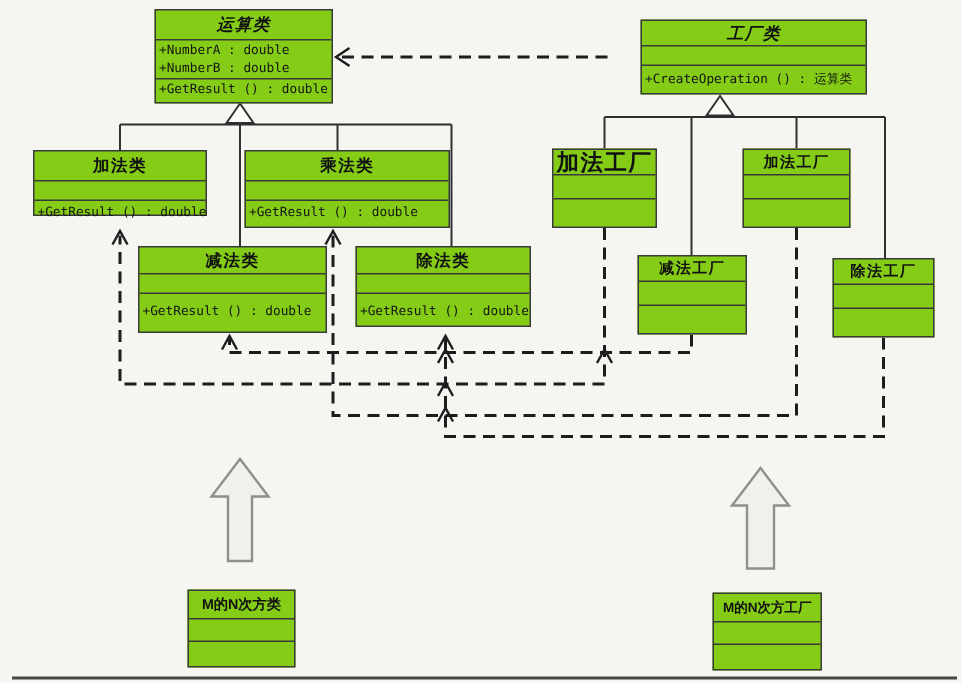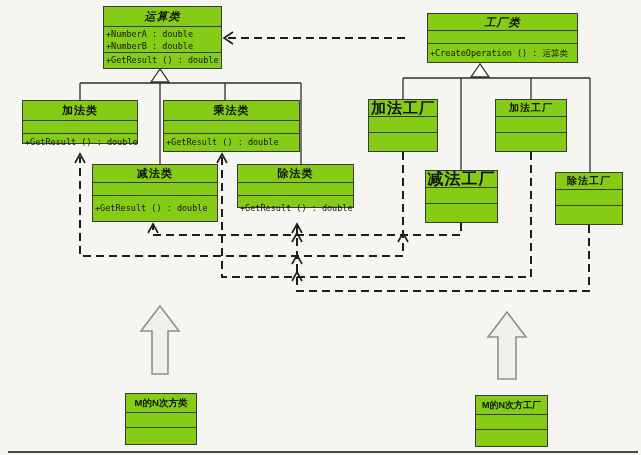--- a/index.html
+++ b/index.html
@@ -127,42 +127,42 @@
   </div>
 
   <div class="cls" style="left:92px;top:164px;width:126px;height:58px">
     <div class="t" style="height:18px">减法类</div>
     <div class="s" style="height:13px"></div>
     <div class="s last" style="height:24px">
       <div>+GetResult () : double</div>
     </div>
   </div>
 
-  <div class="cls" style="left:237px;top:164px;width:117px;height:44px">
+  <div class="cls" style="left:237px;top:164px;width:117px;height:54px">
     <div class="t" style="height:18px">除法类</div>
     <div class="s" style="height:13px"></div>
     <div class="s last" style="height:24px">
       <div>+GetResult () : double</div>
     </div>
   </div>
 
   <div class="cls" style="left:368px;top:99px;width:70px;height:53px">
     <div class="t" style="height:17px;font-size:15px">加法工厂</div>
     <div class="s" style="height:16px"></div>
     <div class="s last" style="height:17px"></div>
   </div>
 
   <div class="cls" style="left:495px;top:99px;width:72px;height:53px">
     <div class="t" style="height:17px;font-size:10px">加法工厂</div>
     <div class="s" style="height:16px"></div>
     <div class="s last" style="height:17px"></div>
   </div>
 
   <div class="cls" style="left:425px;top:170px;width:73px;height:53px">
-    <div class="t" style="height:17px;font-size:16px">减法工厂</div>
+    <div class="t" style="height:17px;font-size:10px">减法工厂</div>
     <div class="s" style="height:16px"></div>
     <div class="s last" style="height:17px"></div>
   </div>
 
   <div class="cls" style="left:555px;top:172px;width:68px;height:53px">
     <div class="t" style="height:17px;font-size:10px">除法工厂</div>
     <div class="s" style="height:16px"></div>
     <div class="s last" style="height:17px"></div>
   </div>
 

